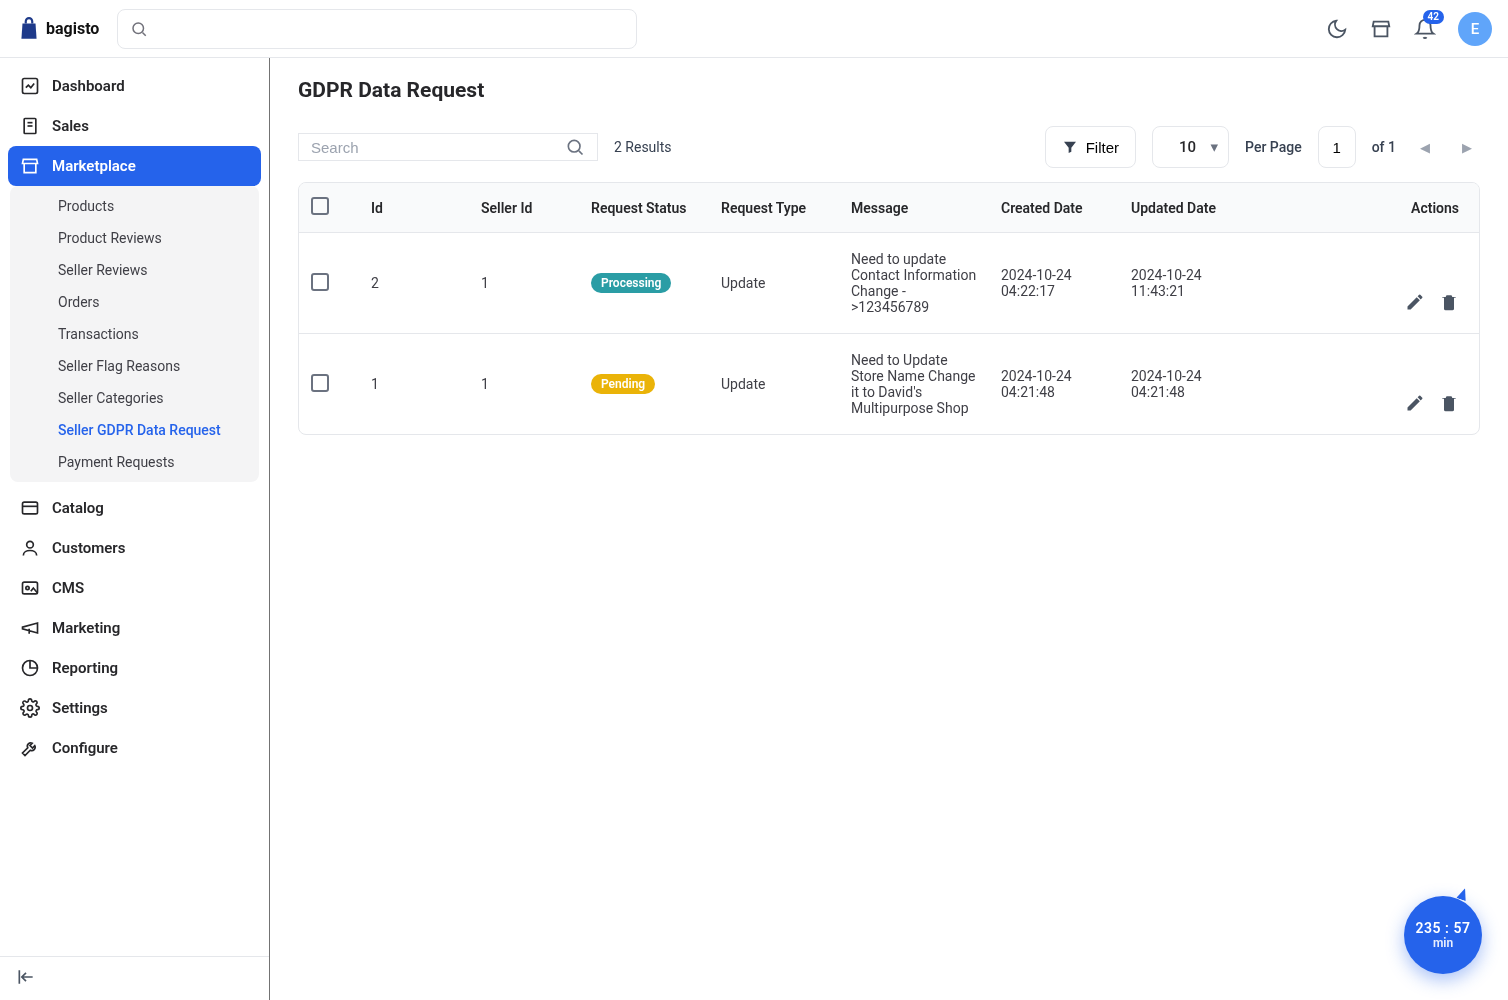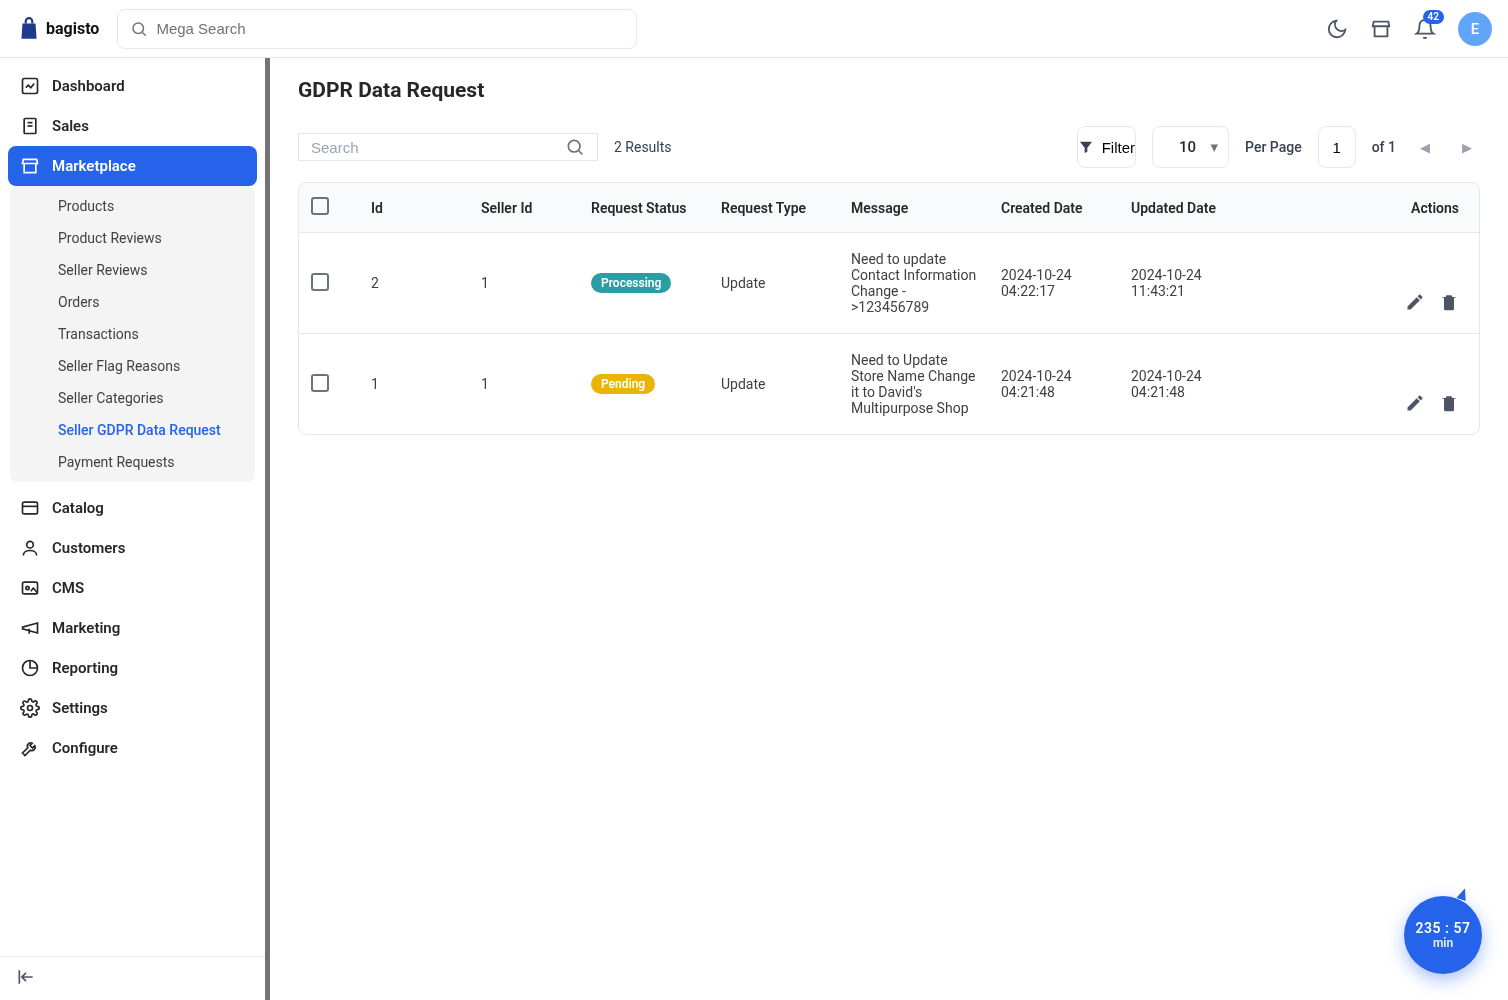--- a/index.html
+++ b/index.html
@@ -11,41 +11,41 @@
   .mega-search { flex: 0 0 520px; height: 40px; border: 1px solid #e5e7eb; border-radius: 8px; display: flex; align-items: center; padding: 0 12px; gap: 8px; color: #71717a; }
   .mega-search input { border: none; outline: none; font-size: 15px; flex: 1; color: #374151; }
   .mega-search input::placeholder { color: #71717a; }
   .topbar-spacer { flex: 1; }
   .topbar-actions { display: flex; align-items: center; gap: 22px; }
   .topbar-icon { color: #4b5563; width: 22px; height: 22px; cursor: pointer; position: relative; display:flex; align-items:center; justify-content:center; }
   .notif-badge { position: absolute; top: -8px; right: -8px; background: #2563eb; color: #fff; font-size: 10px; border-radius: 10px; padding: 1px 5px; line-height: 12px; font-weight:600; }
   .avatar { width: 34px; height: 34px; background: #60a5fa; color: #fff; border-radius: 50%; display: flex; align-items: center; justify-content: center; font-weight: 500; font-size: 15px; cursor: pointer; }
   
   .layout { display: flex; height: calc(100vh - 58px); }
-  .sidebar { width: 270px; border-right: 5px solid #737373; overflow-y: auto; display:flex; flex-direction:column; }
+  .sidebar { width: 270px; border-right: 1px solid #737373; overflow-y: auto; display:flex; flex-direction:column; }
   .nav-list { list-style: none; padding: 8px; flex:1; }
   .nav-item { display: flex; align-items: center; gap: 12px; padding: 10px 12px; border-radius: 8px; font-weight: 600; font-size: 15px; color: #27272a; cursor: pointer; }
   .nav-item.active { background: #2563eb; color: #fff; }
   .nav-item svg { width: 20px; height: 20px; flex-shrink:0; }
   .subnav { background: #f4f4f5; border-radius: 8px; margin: 0 2px 6px; padding: 4px 0; list-style:none;}
   .subnav-item { padding: 8px 12px 8px 48px; font-size: 14px; color: #3f3f46; cursor: pointer; }
   .subnav-item.active { color: #2563eb; font-weight: 500; }
   .sidebar-footer { border-top: 1px solid #e5e7eb; padding: 10px 16px; }
   .collapse-btn { color: #4b5563; cursor:pointer; }
   
   .main { flex: 1; padding: 20px 28px; overflow: auto; position:relative;}
   .page-title { font-size: 21px; font-weight: 700; margin-bottom: 24px; }
   
   .toolbar { display: flex; align-items: center; gap: 16px; margin-bottom: 14px; }
   .search-box { width: 300px; height: 28px; border: 1px solid #e5e7eb; border-radius: 0; display: flex; align-items: center; padding: 0 12px; }
   .search-box input { border: none; outline: none; flex: 1; font-size: 15px; }
   .search-box input::placeholder { color: #9ca3af; }
   .results-count { color: #374151; font-weight: 400; }
   .toolbar-spacer { flex: 1; }
-  .filter-btn { height: 42px; border: 1px solid #e5e7eb; border-radius: 8px; padding: 0 0; display: flex; align-items: center; gap: 8px; font-weight: 500; font-size:15px; background: #fff; cursor: pointer; }
+  .filter-btn { height: 42px; border: 1px solid #e5e7eb; border-radius: 8px; padding: 0 16px; display: flex; align-items: center; gap: 8px; font-weight: 500; font-size:15px; background: #fff; cursor: pointer; }
   .perpage-select { height: 42px; border: 1px solid #e5e7eb; border-radius: 8px; padding: 0 32px 0 26px; display: flex; align-items: center; font-weight:500; font-size:15px; background:#fff; cursor:pointer; position:relative;}
   .perpage-select::after{content:"▾"; position:absolute; right:10px; color:#6b7280;}
   .perpage-label { color: #374151; font-weight: 500; }
   .page-input { width: 38px; height: 42px; border: 1px solid #e5e7eb; border-radius: 8px; text-align: center; font-size: 15px; }
   .page-text { color: #374151; font-weight:500;}
   .pager-btn { color: #9ca3af; cursor: pointer; padding: 4px 8px; font-size: 13px;}
   
   .table-wrap { border: 1px solid #e5e7eb; border-radius: 8px; overflow: hidden; }
   table { width: 100%; border-collapse: collapse; }
   thead { background: #f9fafb; }
@@ -75,21 +75,20 @@
         <path fill="#1e3a8a" d="M6 7h12l1 14H5z"></path>
         <path fill="none" stroke="#1e3a8a" stroke-width="2" d="M9 7V5a3 3 0 016 0v2"></path>
       </svg>
     <span>bagisto</span>
   </div>
   <div class="mega-search">
     <svg width="18" height="18" viewBox="0 0 24 24" fill="none" stroke="#71717a" stroke-width="2">
         <circle cx="11" cy="11" r="7"></circle>
         <line x1="21" y1="21" x2="16.65" y2="16.65"></line>
       </svg>
-    <input type="text" placeholder="Mega Search" style="">
   </div>
   <div class="topbar-spacer"></div>
   <div class="topbar-actions">
     <div class="topbar-icon">
       <svg width="22" height="22" viewBox="0 0 24 24" fill="none" stroke="currentColor" stroke-width="2">
           <path d="M21 12.79A9 9 0 1111.21 3a7 7 0 009.79 9.79z"></path>
         </svg>
     </div>
     <div class="topbar-icon">
       <svg width="22" height="22" viewBox="0 0 24 24" fill="none" stroke="currentColor" stroke-width="2">

